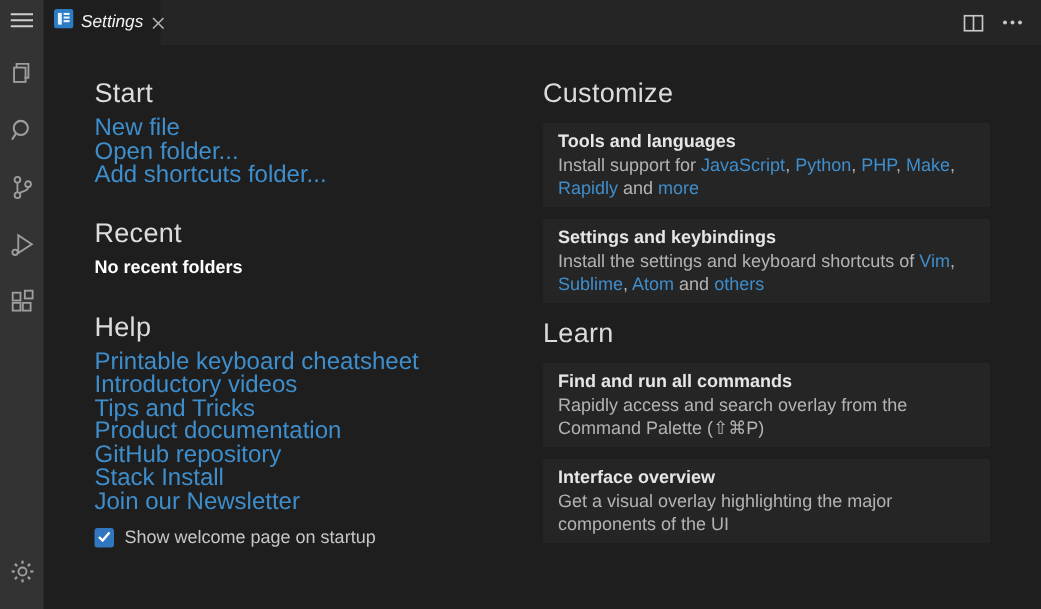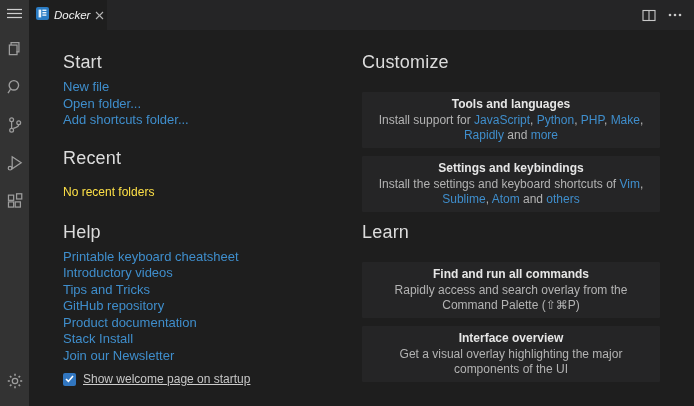--- a/index.html
+++ b/index.html
@@ -39,37 +39,37 @@
 
   
   .left-col  { position: absolute; left: 63px;  top: 51px; width: 285px; }
   .right-col { position: absolute; left: 362px; top: 51px; width: 298px; }
 
   h2.section {
     font-size: 18px; font-weight: 400; color: #dcdcdc; line-height: 22px; letter-spacing: .2px;
   }
   .link-list { list-style: none; margin-top: 5px; }
   .link-list a, a.wlink {
-    display: inline-block; color: #3f8ecc; font-size: 13px; line-height: 15.5px;
+    display: inline-block; color: #3f8ecc; font-size: 16px; line-height: 15.5px;
     text-decoration: none; cursor: pointer;
   }
   .link-list li { line-height: 15.5px; }
 
   .recent-head { margin-top: 19px; }
-  .empty-text { margin-top: 16px; font-size: 12px; color: #fde047; line-height: 15px; }
+  .empty-text { margin-top: 5px; font-size: 12px; color: #ffffff; line-height: 15px; font-weight: bold; }
   .help-head { margin-top: 21px; }
 
-  .startup-row { margin-top: 9px; display: flex; align-items: center; gap: 7px; cursor: pointer; text-decoration: underline; }
+  .startup-row { margin-top: 9px; display: flex; align-items: center; gap: 7px; cursor: pointer; }
   .checkbox {
     width: 13px; height: 13px; background: #3176c0; border-radius: 2px;
     display: flex; align-items: center; justify-content: center; flex: 0 0 auto;
   }
   .startup-label { font-size: 12px; color: #c6c6c6; }
 
-  .cards { margin-top: 19px; text-align: center; }
+  .cards { margin-top: 9px; }
   .card {
     background: #252526; border-radius: 1px; padding: 4.5px 10px 5.5px;
     margin-bottom: 8px; cursor: pointer;
   }
   .card-title { font-size: 12px; font-weight: 600; color: #e6e6e6; line-height: 15px; }
   .card-desc  { font-size: 12px; color: #b3b3b3; line-height: 15px; margin-top: 1px; }
   .card-desc .ilink { color: #3f8ecc; cursor: pointer; }
   .learn-head { margin-top: 9px; }
 </style>
 </head>
@@ -155,21 +155,21 @@
   <div class="tab">
     <span>
       <svg width="13" height="13" viewBox="0 0 13 13">
           <rect width="13" height="13" rx="2" fill="#2b7cc4"></rect>
           <rect x="2.6" y="2.6" width="2.6" height="7.8" fill="#eaf4fc"></rect>
           <rect x="6.4" y="2.6" width="4" height="1.4" fill="#eaf4fc"></rect>
           <rect x="6.4" y="5" width="4" height="1.4" fill="#eaf4fc"></rect>
           <rect x="6.4" y="7.4" width="4" height="1.4" fill="#eaf4fc"></rect>
         </svg>
     </span>
-    <span class="tab-label">Docker</span>
+    <span class="tab-label">Settings</span>
     <span class="tab-close">
       <svg width="9" height="9" viewBox="0 0 9 9" stroke="#cfcfcf" stroke-width="1.1">
           <line x1="1" y1="1" x2="8" y2="8"></line>
           <line x1="8" y1="1" x2="1" y2="8"></line>
         </svg>
     </span>
   </div>
   <div class="editor-actions">
     <span class="ea-btn">
       <svg width="14" height="13" viewBox="0 0 14 13" fill="none" stroke="#c8c8c8" stroke-width="1.1">
@@ -198,22 +198,22 @@
   </ul>
 
   <h2 class="section recent-head">Recent</h2>
   <div class="empty-text">No recent folders</div>
 
   <h2 class="section help-head">Help</h2>
   <ul class="link-list">
     <li><a>Printable keyboard cheatsheet</a></li>
     <li><a>Introductory videos</a></li>
     <li><a>Tips and Tricks</a></li>
+    <li><a>Product documentation</a></li>
     <li><a>GitHub repository</a></li>
-    <li><a>Product documentation</a></li>
     <li><a>Stack Install</a></li>
     <li><a>Join our Newsletter</a></li>
   </ul>
 
   <div class="startup-row">
     <span class="checkbox" role="checkbox" aria-checked="true">
       <svg width="9" height="8" viewBox="0 0 9 8" fill="none" stroke="#ffffff" stroke-width="1.6">
           <polyline points="1,4 3.4,6.4 8,1"></polyline>
         </svg>
     </span>

